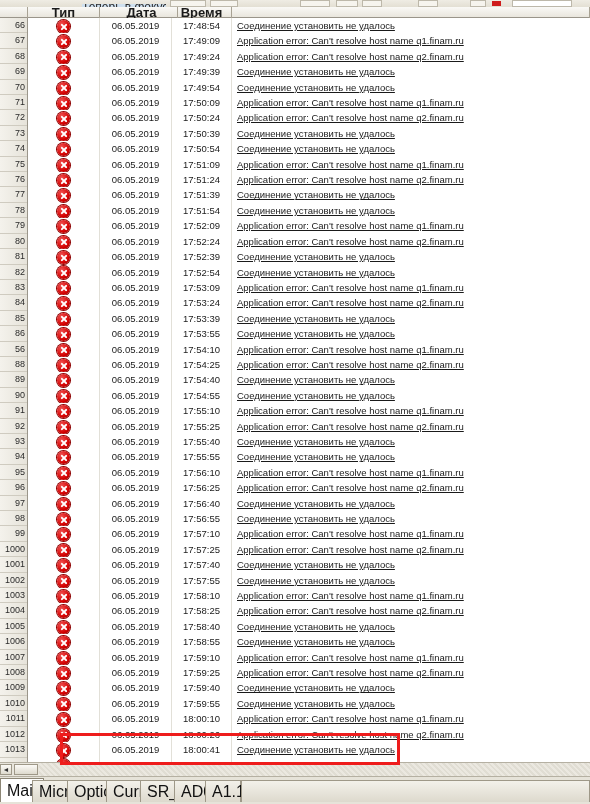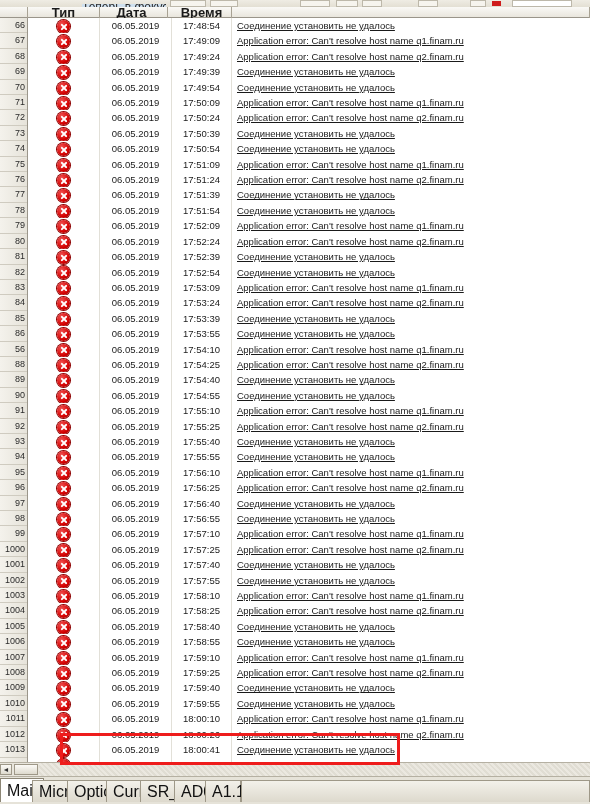--- a/index.html
+++ b/index.html
@@ -74,21 +74,21 @@
     font-weight: bold;
     color: #1a1a1a;
     text-align: center;
     border-right: 1px solid #a8a294;
     box-sizing: border-box;
     overflow: hidden;
     white-space: nowrap;
   }
   .ch-corner { left: 0;   width: 28px; border-right: 1px solid #a8a294; }
   .ch-type   { left: 28px; width: 72px; }
-  .ch-date   { left: 96px; width: 72px; }
+  .ch-date   { left: 106px; width: 72px; }
   .ch-time   { left: 172px; width: 60px; }
   .ch-msg    { left: 232px; width: 358px; border-right: none; }
 
   
   .gutter {
     position: absolute;
     left: 0; top: 18px;
     width: 28px;
     height: 744px;
     background: linear-gradient(to right, #f4f2ec, #e6e3da);

